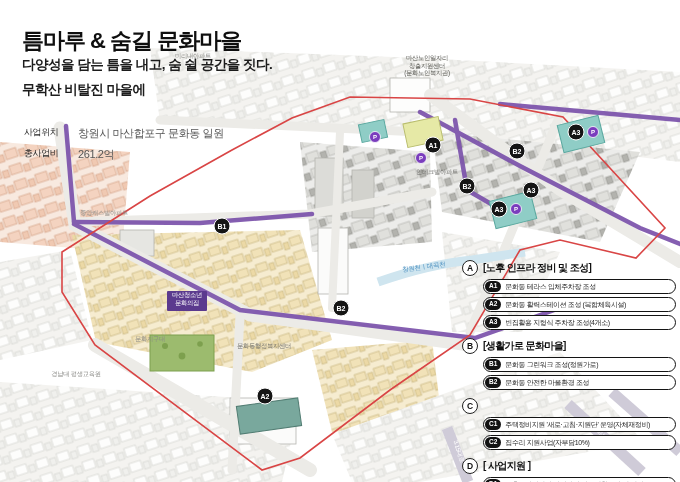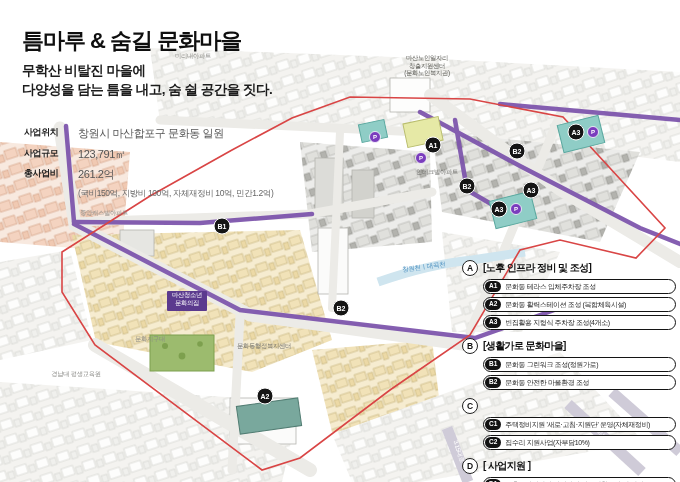--- a/index.html
+++ b/index.html
@@ -8,21 +8,21 @@
   #map-svg{position:absolute;left:0;top:0;z-index:0;}
   
   .header{position:absolute;left:22px;top:26px;z-index:3;}
   .eyebrow{font-size:10.5px;color:#6b6b6b;letter-spacing:0.2px;margin-bottom:5px;}
   .title{font-size:22px;font-weight:900;color:#0f0f0f;letter-spacing:-1px;}
   .sub{font-size:13.5px;font-weight:700;color:#1c1c1c;letter-spacing:-0.5px;line-height:1.4;}
   .sub.first{margin-top:6px;}
   
   .info{position:absolute;left:24px;top:126px;z-index:3;}
   .info-row{display:flex;gap:8px;margin-bottom:5.5px;}
-  .info-label{width:46px;font-size:9px;font-weight:700;color:#232323;letter-spacing:-0.4px;}
+  .info-label{width:46px;font-size:9px;font-weight:400;color:#232323;letter-spacing:-0.4px;}
   .info-value{font-size:11px;color:#555;letter-spacing:-0.4px;white-space:nowrap;}
   .info-note{margin-left:54px;font-size:8.5px;color:#666;letter-spacing:-0.4px;white-space:nowrap;}
   
   .legend{position:absolute;left:462px;top:252px;width:214px;z-index:3;}
   .lg-head{display:flex;align-items:center;gap:5px;margin:8px 0 3px 0;}
   .lg-circle{width:14px;height:14px;min-width:14px;border:1.3px solid #222;border-radius:50%;
              background:#fff;font-size:8.5px;font-weight:800;color:#111;
              display:flex;align-items:center;justify-content:center;}
   .lg-title{font-size:10px;font-weight:800;color:#101010;letter-spacing:-0.6px;white-space:nowrap;}
   .lg-item{display:flex;align-items:center;gap:4px;border:1.1px solid #141414;border-radius:8px;
@@ -218,38 +218,33 @@
         </g>
         <g transform="translate(265,396)">
           <circle r="8" fill="#151515" stroke="#ffffff" stroke-width="1"></circle>
           <text y="2.6" text-anchor="middle" font-size="7" font-weight="bold" font-family="&quot;Liberation Sans&quot;,sans-serif" fill="#ffffff">A2</text>
         </g>
       </g>
   </svg>
 
   <div class="header">
     <div class="title">틈마루 &amp; 숨길 문화마을</div>
+    <div class="sub">다양성을 담는  틈을 내고, 숨 쉴 공간을 짓다.</div>
     <div class="sub first">무학산 비탈진 마을에</div>
-    <div class="sub">다양성을 담는  틈을 내고, 숨 쉴 공간을 짓다.</div>
   </div>
 
   <div class="info" id="project-info">
       <div class="info-row">
         <div class="info-label">사업위치</div>
         <div class="info-value">창원시 마산합포구 문화동 일원</div>
       </div>
       <div class="info-row">
-        <div class="info-label">사업규모</div>
-        <div class="info-value">123,791㎡</div>
-      </div>
-      <div class="info-row">
         <div class="info-label">총사업비</div>
         <div class="info-value">261.2억</div>
       </div>
-      <div class="info-note">(국비150억, 지방비 100억, 자체재정비 10억, 민간1.2억)</div>
     </div>
 
   <div class="legend" id="legend">
       <div class="lg-head">
         <div class="lg-circle">A</div>
         <div class="lg-title">[노후 인프라 정비 및 조성]</div>
       </div>
       <div class="lg-item">
         <span class="lg-badge">A1</span>
         <span class="lg-text">문화동 테라스 입체주차장 조성</span>

